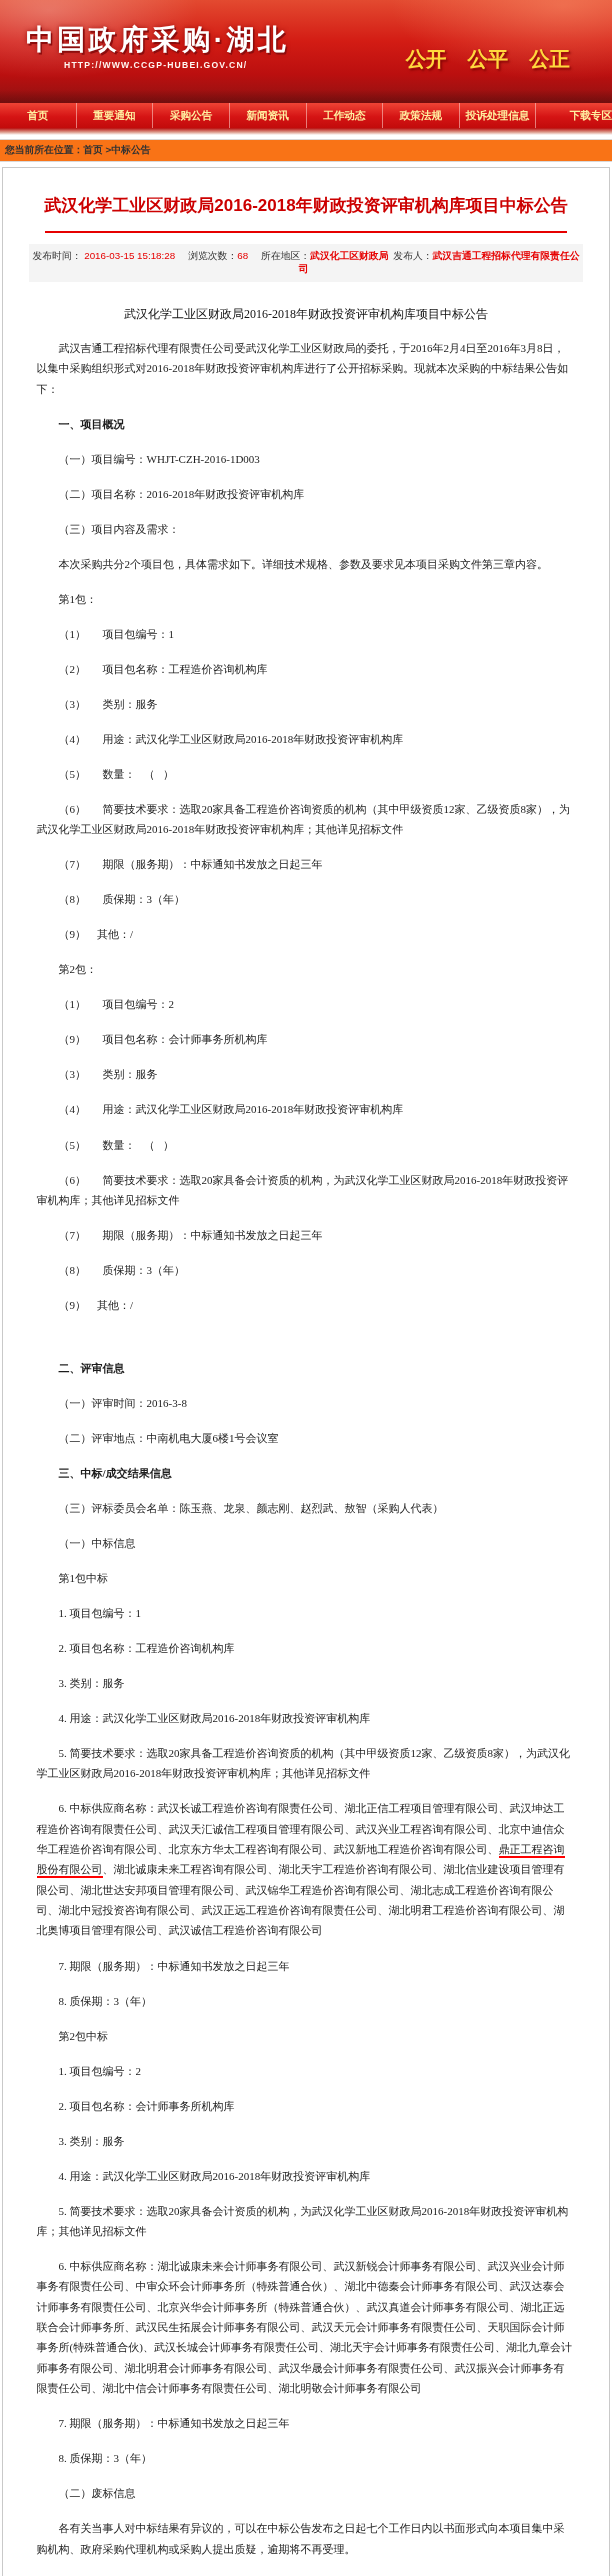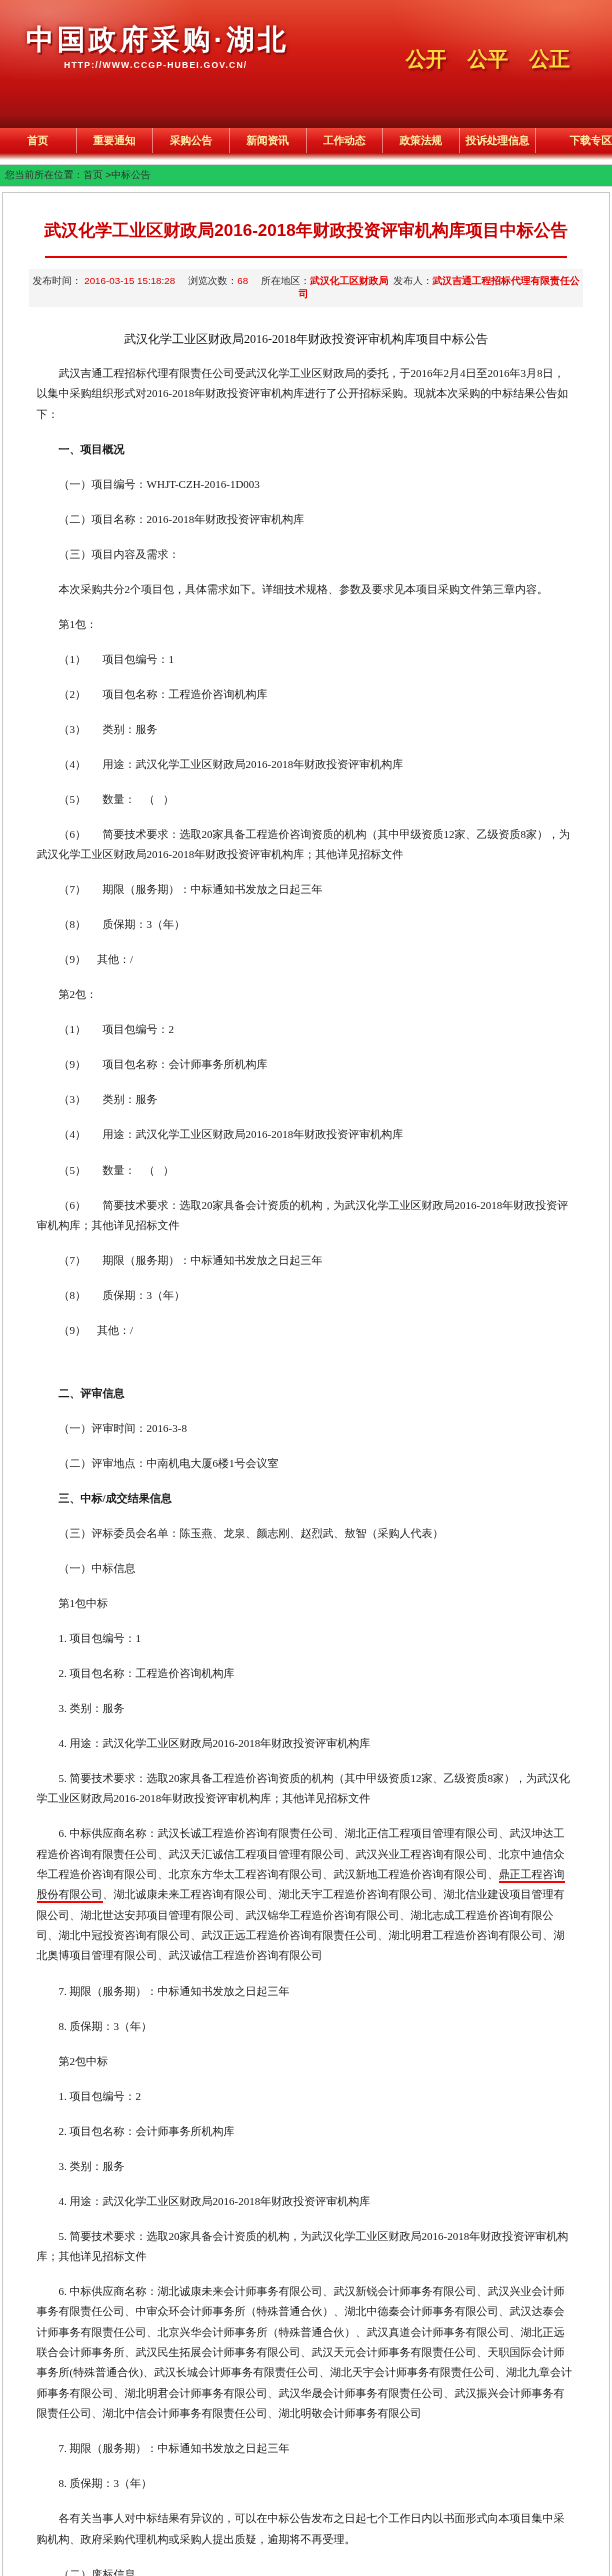--- a/index.html
+++ b/index.html
@@ -1,19 +1,19 @@
 <!DOCTYPE html>
 <html style="font-size:13px"><head>
 <meta charset="utf-8">
 <style>
   html,body{margin:0;padding:0;}
   body{width:612px;background:#ffffff;font-family:"Liberation Sans",sans-serif;}
 
   
-  .banner{position:relative;height:128px;overflow:hidden;
+  .banner{position:relative;height:103px;overflow:hidden;
     background:
       radial-gradient(ellipse 212px 98px at 8% 10%, rgba(255,255,255,.28), rgba(255,255,255,0) 70%),
       radial-gradient(ellipse 245px 106px at 92% 6%, rgba(255,160,120,.45), rgba(255,160,120,0) 70%),
       linear-gradient(180deg,#e34a30 0%,#d31c14 40%,#bb0f0f 72%,#8f1212 100%);}
   .banner:after{content:"";position:absolute;left:0;right:0;bottom:0;height:13px;
     background:linear-gradient(180deg,rgba(90,10,10,0),rgba(90,10,10,.55));}
   .site-title{position:absolute;left:26px;top:21px;color:#ffffff;font-weight:bold;font-size:28px;
     letter-spacing:3.3px;text-shadow:1.6px 1.6px 0 #8c0d0d,0 0 4.9px rgba(140,0,0,.8);}
   .site-url{position:absolute;left:28px;top:60px;color:#fff7f2;font-weight:bold;font-size:8.6px;letter-spacing:1.2px;padding-left:36px;}
   .slogan{position:absolute;right:42px;top:45px;display:flex;gap:21px;}
@@ -21,22 +21,22 @@
     text-shadow:0.8px 0.8px 0 #a50f0f,1.6px 1.6px 2.4px rgba(120,0,0,.9);}
 
   
   .navbar{display:flex;height:25px;background:linear-gradient(180deg,#f04435,#d51414 55%,#c20b0b);}
   .nav-item{flex:1;text-align:center;line-height:25px;color:#ffefa0;font-weight:bold;font-size:10.6px;
     border-right:0.8px solid rgba(255,215,210,.55);cursor:pointer;text-decoration:none;}
   .nav-item:last-child{border-right:none;text-align:right;}
   .nav-fade{height:6.5px;background:linear-gradient(180deg,#b80d0d,#dd9d8e 60%,#ffffff);}
 
   
-  .breadcrumb{margin-top:4.1px;border-top:0.8px solid #d8d8d8;border-bottom:0.8px solid #d8d8d8;background:#22c55e;
-    font-size:9.8px;color:#333;padding:4.1px 4.9px;}
+  .breadcrumb{margin-top:4.1px;border-top:0.8px solid #d8d8d8;border-bottom:0.8px solid #d8d8d8;background:#f97316;
+    font-size:9.8px;color:#333;padding:4.1px 4.9px;font-weight:bold;}
   .breadcrumb a{color:#333;text-decoration:none;cursor:pointer;}
 
   
   .content-box{margin:5.7px 1.6px 0 1.6px;border:0.8px solid #c9c9c9;background:#fff;padding-bottom:3.3px;}
   .title{color:#cc0000;font-size:17px;font-weight:bold;text-align:center;margin:26px 24.5px 13px;line-height:1.4;}
   .red-rule{height:1.6px;background:#e60000;width:86%;margin:0 auto 11.4px;}
   .meta{background:#f4f4f4;margin:0 26px;padding:5.7px 3.3px;text-align:center;font-size:9.8px;color:#333;}
   .meta .lbl{color:#333;}
   .meta .val{color:#e60000;margin-right:13px;text-align:center;}
   .meta .val.strong{font-weight:bold;margin-right:4.9px;}
@@ -131,19 +131,19 @@
       <p class="para">8. 质保期：3（年）</p>
       <p class="para">第2包中标</p>
       <p class="para">1. 项目包编号：2</p>
       <p class="para">2. 项目包名称：会计师事务所机构库</p>
       <p class="para">3. 类别：服务</p>
       <p class="para">4. 用途：武汉化学工业区财政局2016-2018年财政投资评审机构库</p>
       <p class="para">5. 简要技术要求：选取20家具备会计资质的机构，为武汉化学工业区财政局2016-2018年财政投资评审机构库；其他详见招标文件</p>
       <p class="para">6. 中标供应商名称：湖北诚康未来会计师事务有限公司、武汉新锐会计师事务有限公司、武汉兴业会计师事务有限责任公司、中审众环会计师事务所（特殊普通合伙）、湖北中德秦会计师事务有限公司、武汉达泰会计师事务有限责任公司、北京兴华会计师事务所（特殊普通合伙）、武汉真道会计师事务有限公司、湖北正远联合会计师事务所、武汉民生拓展会计师事务有限公司、武汉天元会计师事务有限责任公司、天职国际会计师事务所(特殊普通合伙)、武汉长城会计师事务有限责任公司、湖北天宇会计师事务有限责任公司、湖北九章会计师事务有限公司、湖北明君会计师事务有限公司、武汉华晟会计师事务有限责任公司、武汉振兴会计师事务有限责任公司、湖北中信会计师事务有限责任公司、湖北明敬会计师事务有限公司</p>
       <p class="para">7. 期限（服务期）：中标通知书发放之日起三年</p>
       <p class="para">8. 质保期：3（年）</p>
+      <p class="para">（二）废标信息</p>
       <p class="para">各有关当事人对中标结果有异议的，可以在中标公告发布之日起七个工作日内以书面形式向本项目集中采购机构、政府采购代理机构或采购人提出质疑，逾期将不再受理。</p>
-      <p class="para">（二）废标信息</p>
       <p class="para bold">四、联系事项</p>
     </div>
 
 </main>
 
 
 </body></html>

